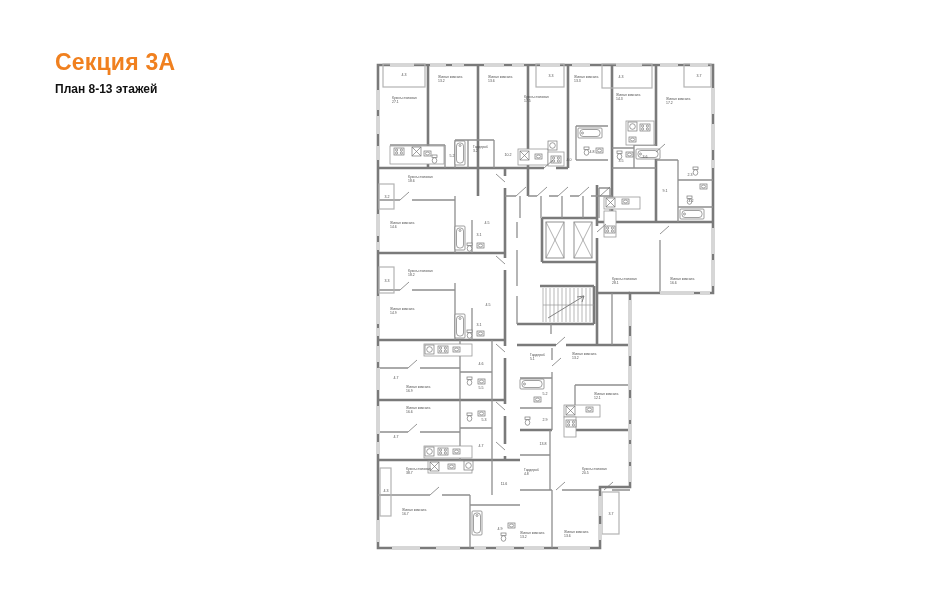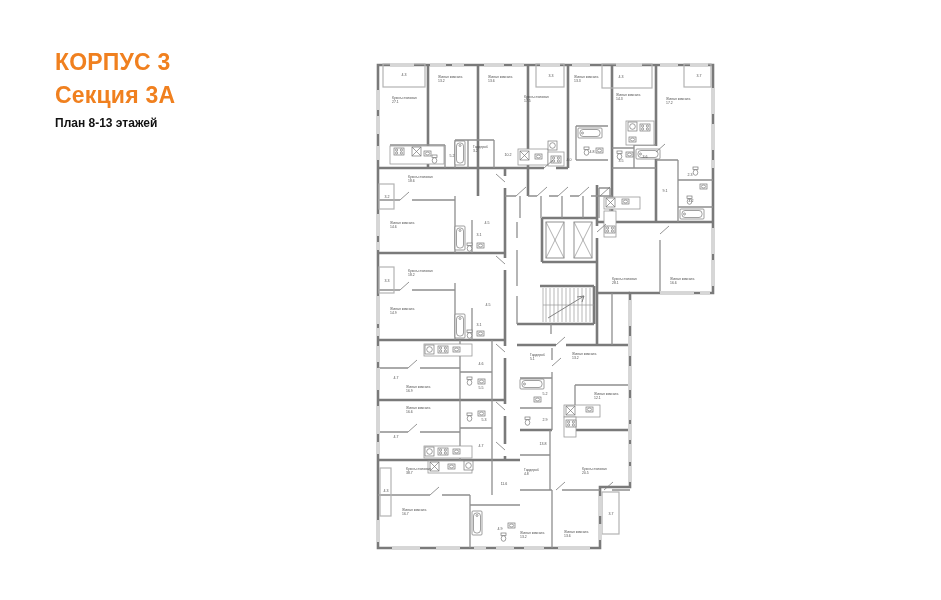--- a/index.html
+++ b/index.html
@@ -11,21 +11,20 @@
   svg text{font-family:"Liberation Sans",sans-serif;}
   .room-name{font-size:3.4px;fill:#4e4e4e;}
   .area-num{font-size:3.6px;fill:#4e4e4e;}
 </style>
 </head>
 <body>
 
 <div class="canvas">
 
   <div class="title-block">
-    <div class="title-line1" style="color: rgb(240, 128, 31);">КОРПУС 3</div>
     <div class="title-line2" style="color: rgb(240, 128, 31);">Секция 3А</div>
     <div class="title-line3">План 8-13 этажей</div>
   </div>
 
   <svg id="plan-svg" width="941" height="600" viewBox="0 0 941 600" style="position:absolute;left:0;top:0;">
     <defs>
       <g id="fx-tub-h">
           <rect x="0" y="0" width="24" height="10" rx="1"></rect>
           <rect x="2" y="1.5" width="20" height="7" rx="3"></rect>
           <circle cx="4.5" cy="5" r="1"></circle>

